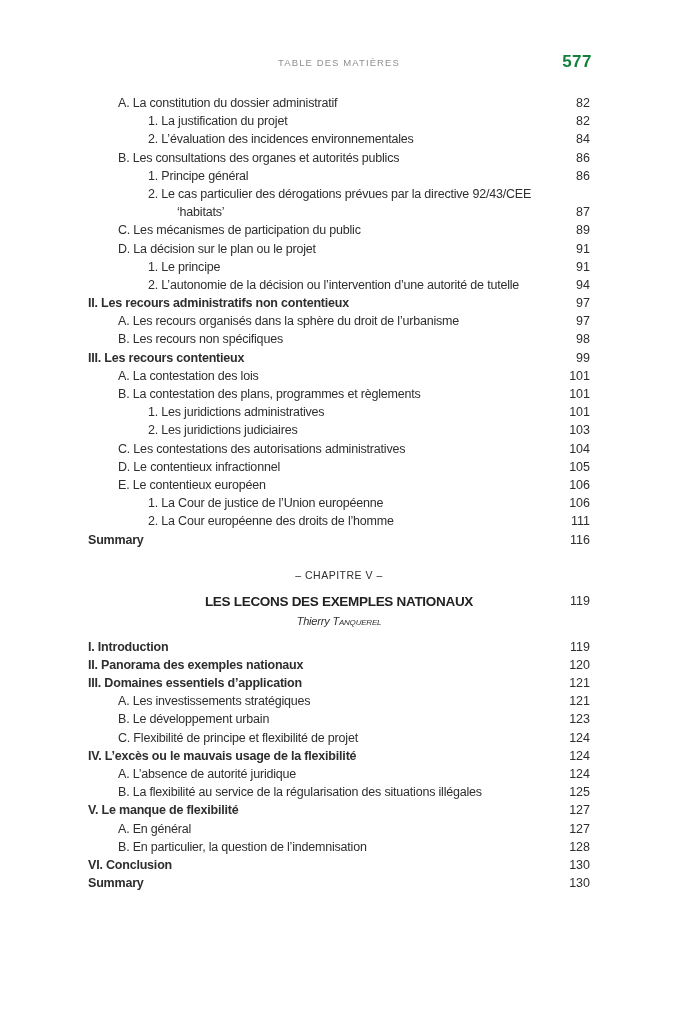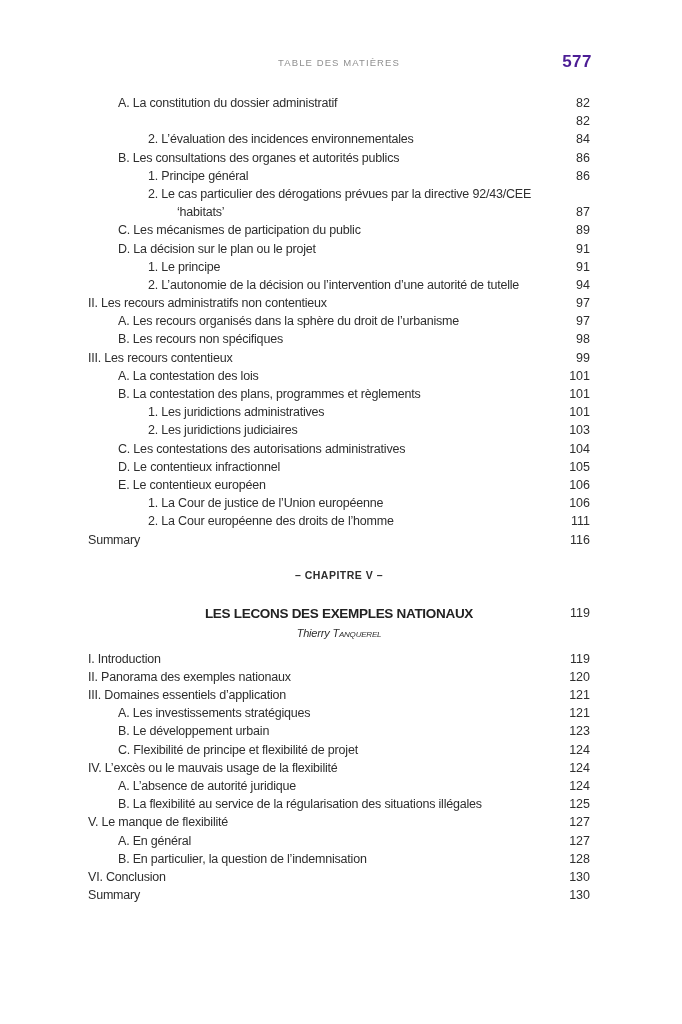--- a/index.html
+++ b/index.html
@@ -15,57 +15,57 @@
   .running-header { position:absolute; left:88px; right:92px; top:48px; height:22px; }
   .rh-title {
     position:absolute; left:0; right:0; bottom:2px;
     text-align:center;
     font-size:9.5px; letter-spacing:1.1px;
     color:#8f8f8f;
   }
   .rh-page {
     position:absolute; right:-2px; bottom:-2px;
     font-size:17px; font-weight:700;
-    color:#4c1d95; letter-spacing:0.5px;
+    color:#15803d; letter-spacing:0.5px;
   }
   
   .toc {
     position:absolute; left:88px; right:92px; top:94px;
     font-size:12.5px; letter-spacing:-0.2px;
   }
   .row { position:relative; height:18.2px; line-height:18.2px; white-space:nowrap; }
   .txt { display:inline-block;text-align:center; }
-  .lvl-0 { padding-left:0; }
+  .lvl-0 { padding-left:0;font-weight:bold; }
   .lvl-1 { padding-left:30px; }
   .lvl-2 { padding-left:60px; }
   .lvl-3 { padding-left:89px; }
   .pg { position:absolute; right:0; top:0; letter-spacing:0; }
   
   .chapter { margin-top:17px; margin-bottom:7px; text-align:center; }
   .ch-label {
-    font-size:10.5px; font-weight:700; letter-spacing:0.5px;
-    line-height:18px; height:18px; margin-bottom:20px; color:#2e2e2e;
+    font-size:10.5px; font-weight:400; letter-spacing:0.5px;
+    line-height:18px; height:18px; margin-bottom:8px; color:#2e2e2e;
   }
   .ch-title-row { position:relative; line-height:19px; height:19px;text-align:center; }
   .ch-title { font-weight:700; font-size:13.5px; letter-spacing:-0.3px; color:#222; }
   .ch-pg { font-weight:400; font-size:12.5px; }
   .ch-author { font-style:italic; font-size:11px; line-height:20px; height:20px; }
   .au-last { font-variant:small-caps; }
 </style>
 </head>
 <body>
 
 <div class="page">
   <div class="running-header">
     <span class="rh-title">TABLE DES MATIÈRES</span>
     <span class="rh-page">577</span>
   </div>
   <div class="toc">
       <div class="row"><span class="txt lvl-1">A. La constitution du dossier administratif</span><span class="pg">82</span></div>
-      <div class="row"><span class="pg">82</span></div>
+      <div class="row"><span class="txt lvl-2">1. La justification du projet</span><span class="pg">82</span></div>
       <div class="row"><span class="txt lvl-2">2. L’évaluation des incidences environnementales</span><span class="pg">84</span></div>
       <div class="row"><span class="txt lvl-1">B. Les consultations des organes et autorités publics</span><span class="pg">86</span></div>
       <div class="row"><span class="txt lvl-2">1. Principe général</span><span class="pg">86</span></div>
       <div class="row"><span class="txt lvl-2">2. Le cas particulier des dérogations prévues par la directive 92/43/CEE</span><span class="pg"></span></div>
       <div class="row"><span class="txt lvl-3">‘habitats’</span><span class="pg">87</span></div>
       <div class="row"><span class="txt lvl-1">C. Les mécanismes de participation du public</span><span class="pg">89</span></div>
       <div class="row"><span class="txt lvl-1">D. La décision sur le plan ou le projet</span><span class="pg">91</span></div>
       <div class="row"><span class="txt lvl-2">1. Le principe</span><span class="pg">91</span></div>
       <div class="row"><span class="txt lvl-2">2. L’autonomie de la décision ou l’intervention d’une autorité de tutelle</span><span class="pg">94</span></div>
       <div class="row"><span class="txt lvl-0">II. Les recours administratifs non contentieux</span><span class="pg">97</span></div>

